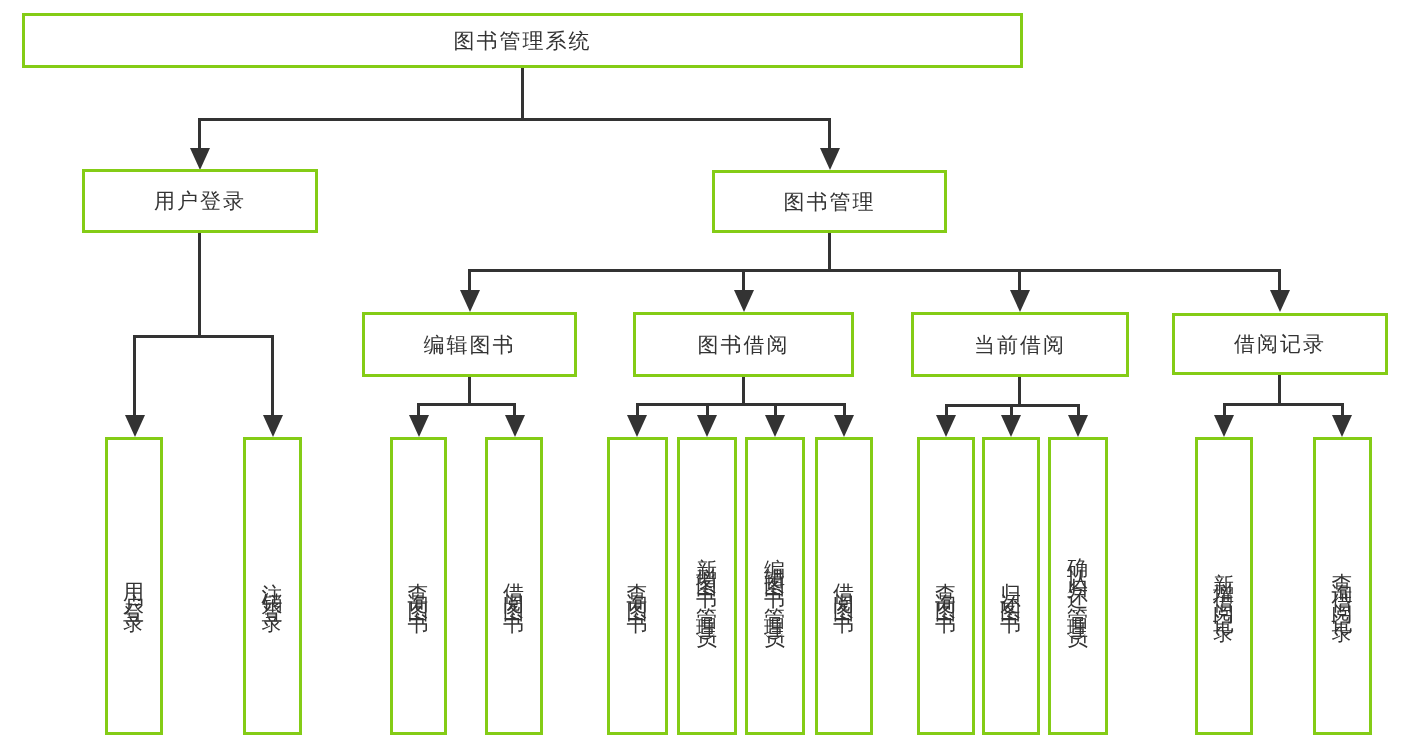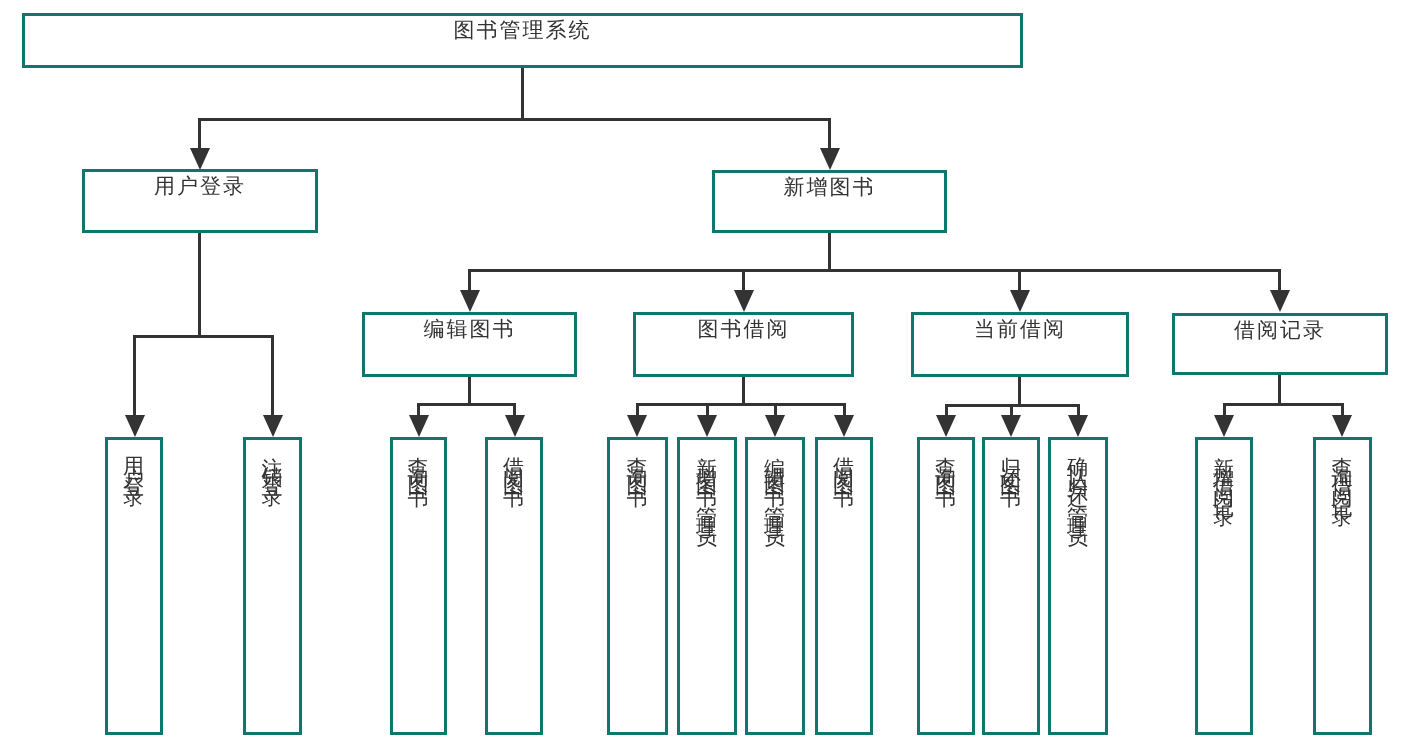--- a/index.html
+++ b/index.html
@@ -2,21 +2,21 @@
 <html><head>
 <meta charset="utf-8">
 <style>
   html,body { margin:0; padding:0; background:#ffffff; }
   .canvas {
     position:relative; width:1405px; height:747px; background:#ffffff;
     font-family:"Liberation Sans","DejaVu Sans",sans-serif; overflow:hidden;
   }
   .box {
     position:absolute; box-sizing:border-box; background:#ffffff;
-    border:3px solid #0f766e; display:flex; justify-content:center;
+    border:3px solid #84cc16; display:flex; align-items:center; justify-content:center;
     z-index:2;
   }
   .hlabel { font-size:21px; color:#333333; letter-spacing:2px; white-space:nowrap; }
   .vlabel {
     writing-mode:vertical-rl; text-orientation:mixed;
     font-size:21px; color:#333333; letter-spacing:10px; line-height:1;
   }
   .hline { position:absolute; height:3px; background:#333333; z-index:1; }
   .vline { position:absolute; width:3px; background:#333333; z-index:1; }
   .arrow {
@@ -94,21 +94,21 @@
   <div class="arrow" style="left:1332px;top:415px"></div>
 
   <div class="box" style="left:22px;top:13px;width:1001px;height:55px">
     <span class="hlabel">图书管理系统</span>
   </div>
 
   <div class="box" style="left:82px;top:169px;width:236px;height:64px">
     <span class="hlabel">用户登录</span>
   </div>
   <div class="box" style="left:712px;top:170px;width:235px;height:63px">
-    <span class="hlabel">新增图书</span>
+    <span class="hlabel">图书管理</span>
   </div>
 
   <div class="box" style="left:362px;top:312px;width:215px;height:65px">
     <span class="hlabel">编辑图书</span>
   </div>
   <div class="box" style="left:911px;top:312px;width:218px;height:65px">
     <span class="hlabel">当前借阅</span>
   </div>
   <div class="box" style="left:633px;top:312px;width:221px;height:65px">
     <span class="hlabel">图书借阅</span>

